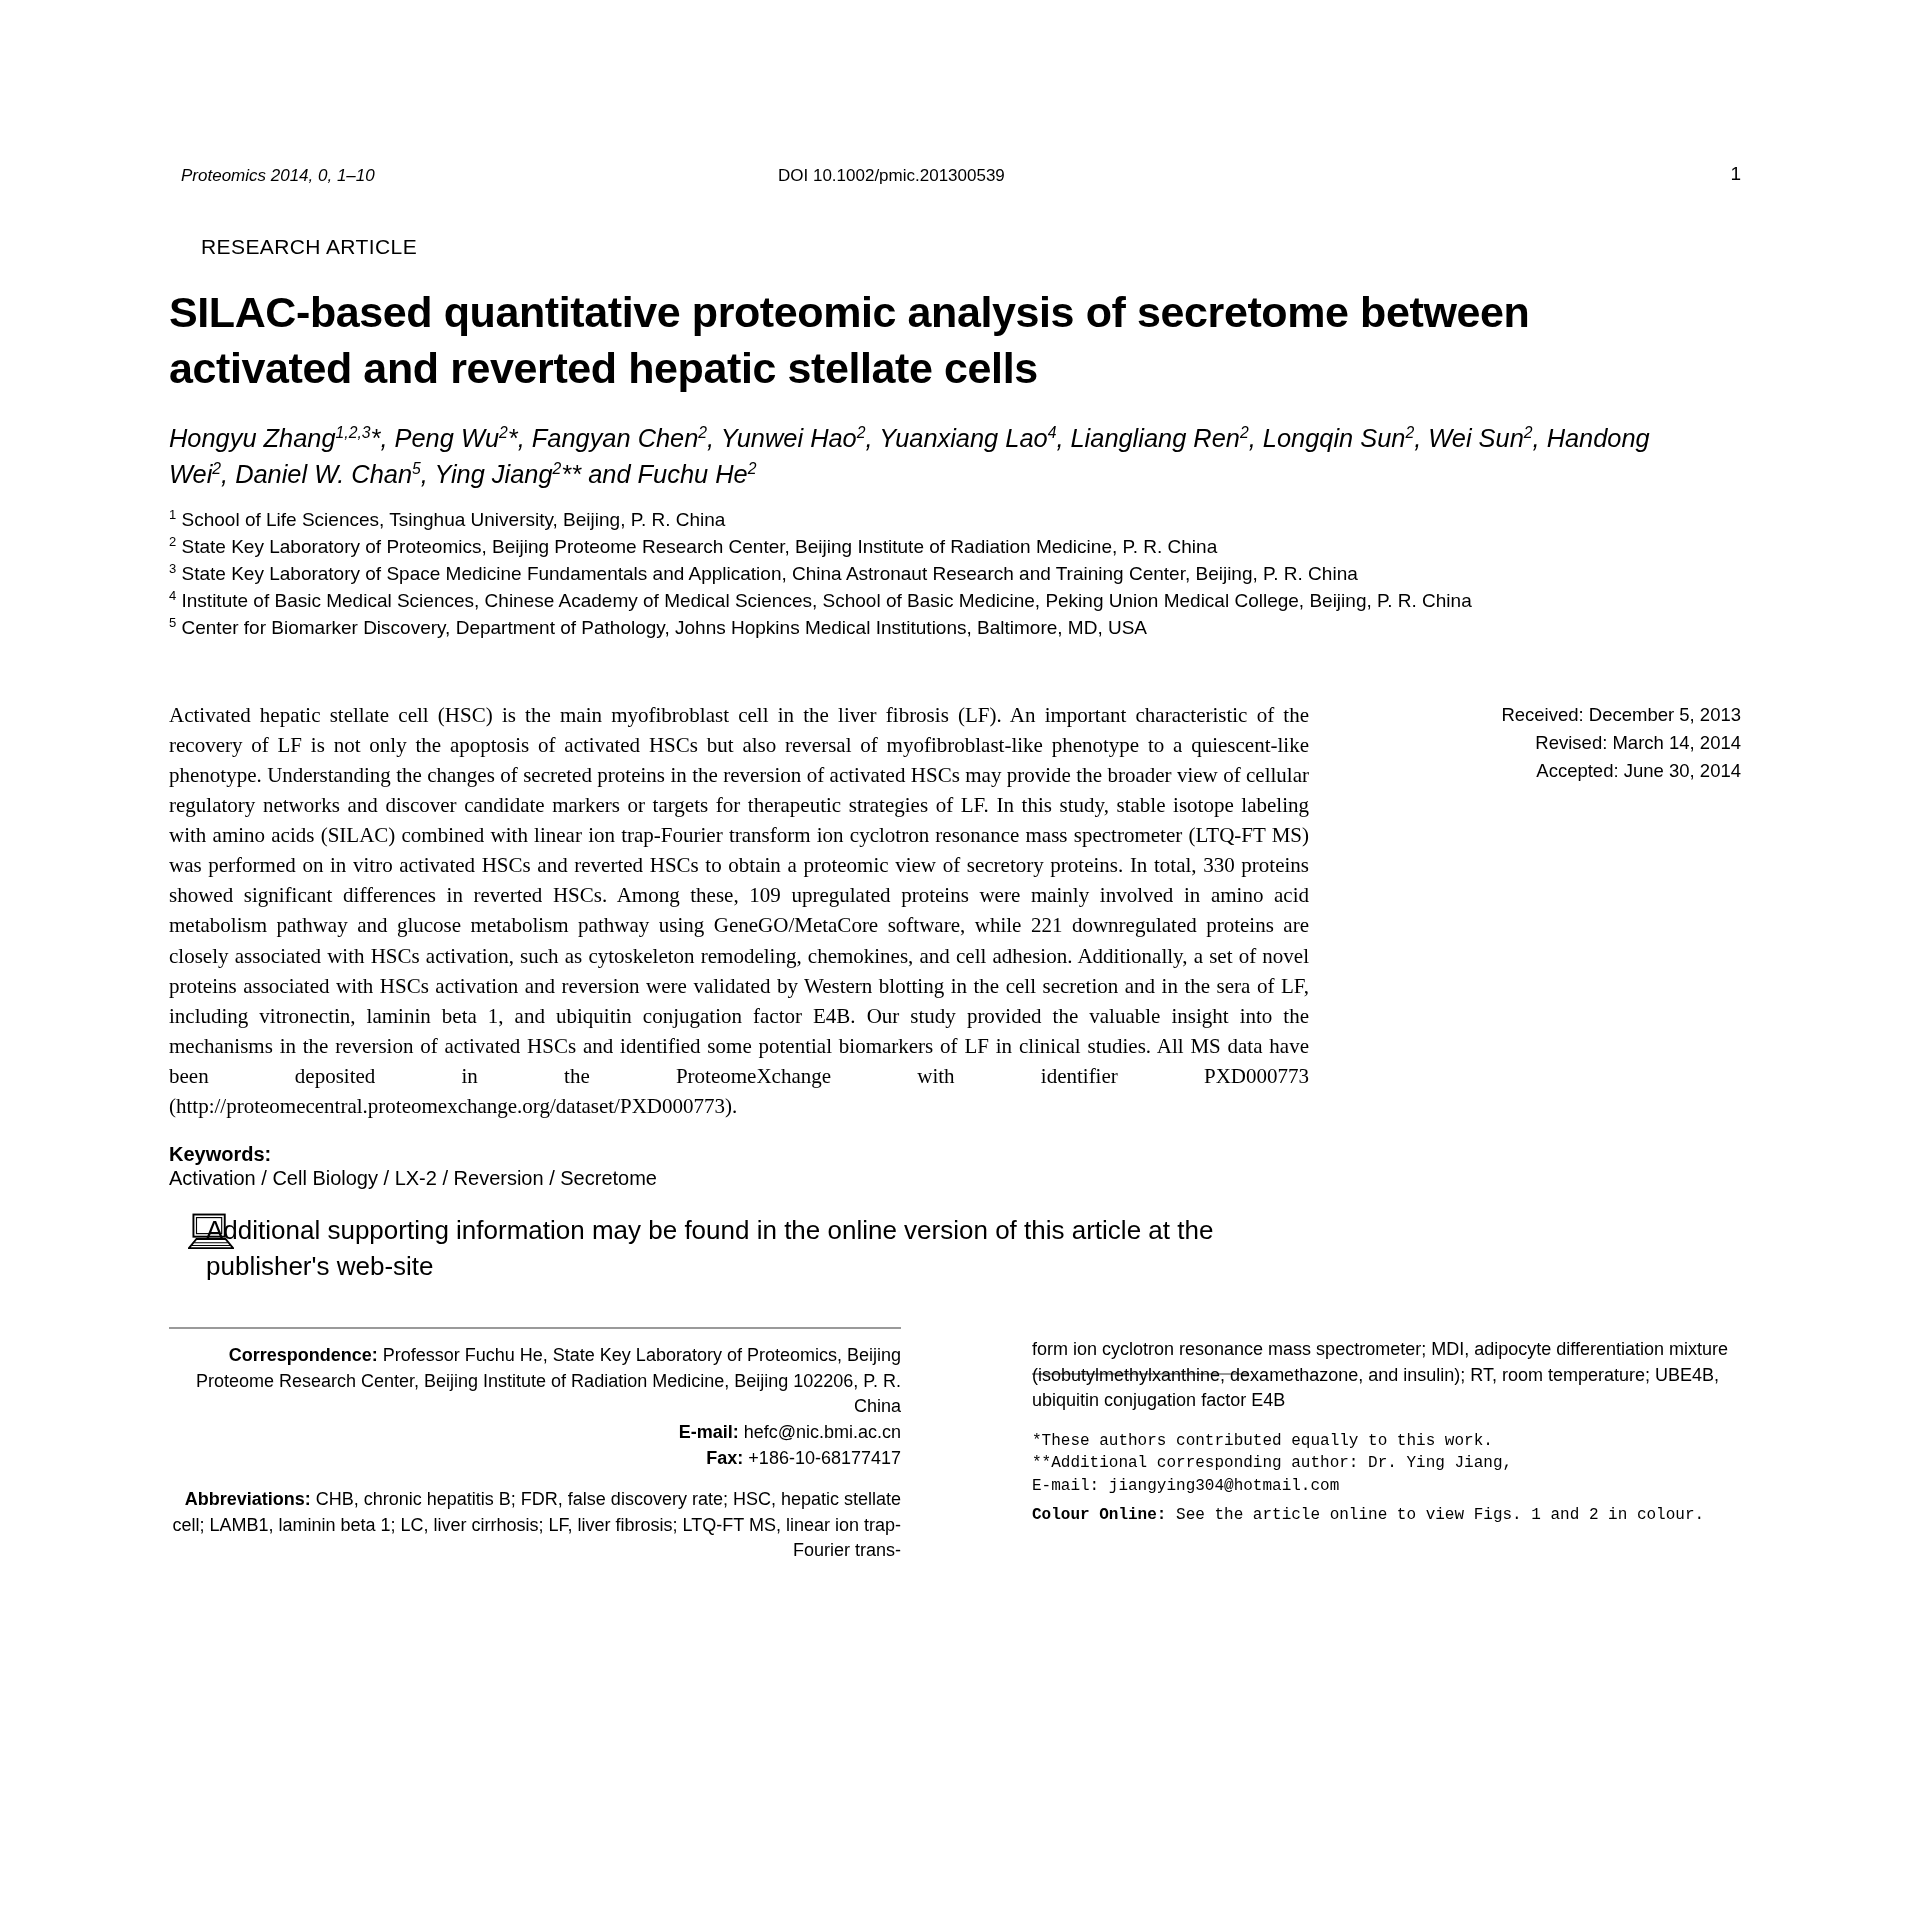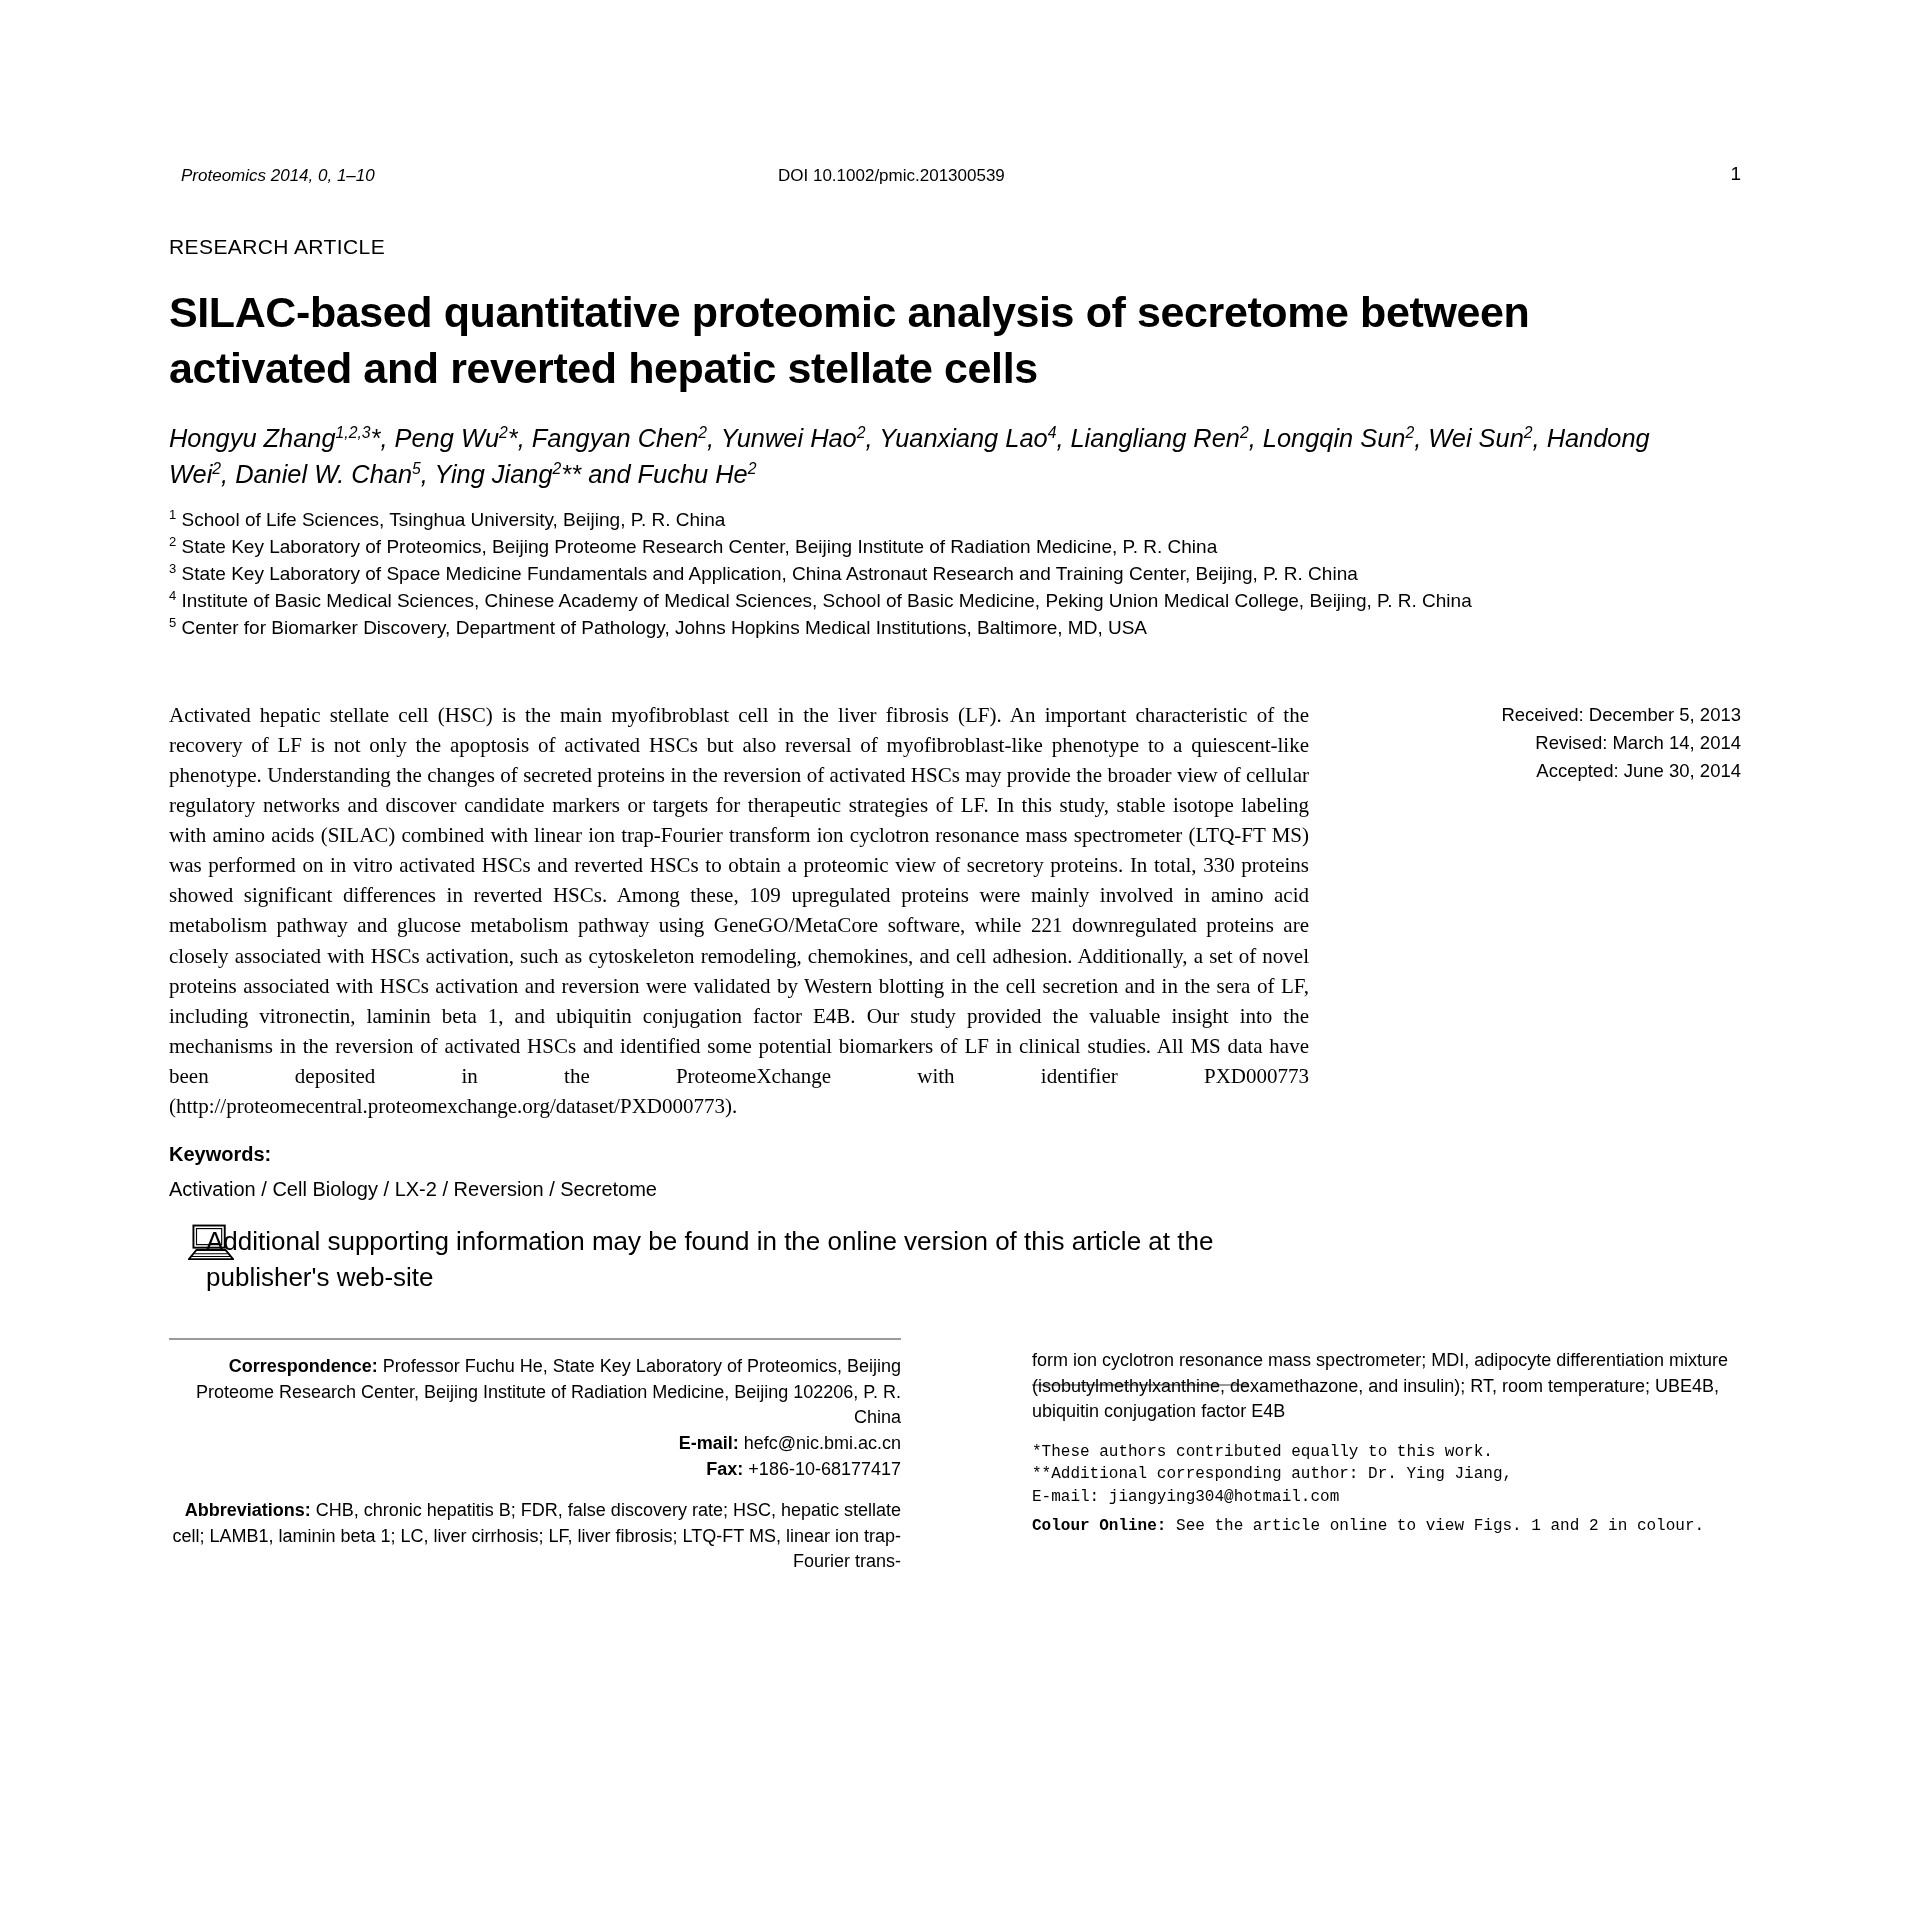--- a/index.html
+++ b/index.html
@@ -48,20 +48,21 @@
     position: absolute; right: 0; top: -3.1px;
     font-size: 19px;
   }
 
   
   .artictype {
     margin-top: 42px;
     font-family: "Liberation Sans", sans-serif;
     font-size: 21px;
     letter-spacing: 0.4px;
+    margin-left: 32px;
   }
 
   
   h1.title {
     font-family: "Liberation Sans", sans-serif;
     font-weight: bold;
     font-size: 43px;
     line-height: 1.30;
     margin: 26px 0 0 0;
     letter-spacing: -0.4px;
@@ -120,21 +121,21 @@
 
   .kwhead {
     font-family: "Liberation Sans", sans-serif;
     font-weight: bold;
     font-size: 20px;
     margin-top: 21.6px;
   }
   .kwlist {
     font-family: "Liberation Sans", sans-serif;
     font-size: 20px;
-    margin-top: 12px;
+    margin-top: 1px;
   }
 
   
   .supporting {
     position: relative;
     margin-top: 21.6px;
     width: 1140px;
     min-height: 58px;
   }
   .supporting .stext {

